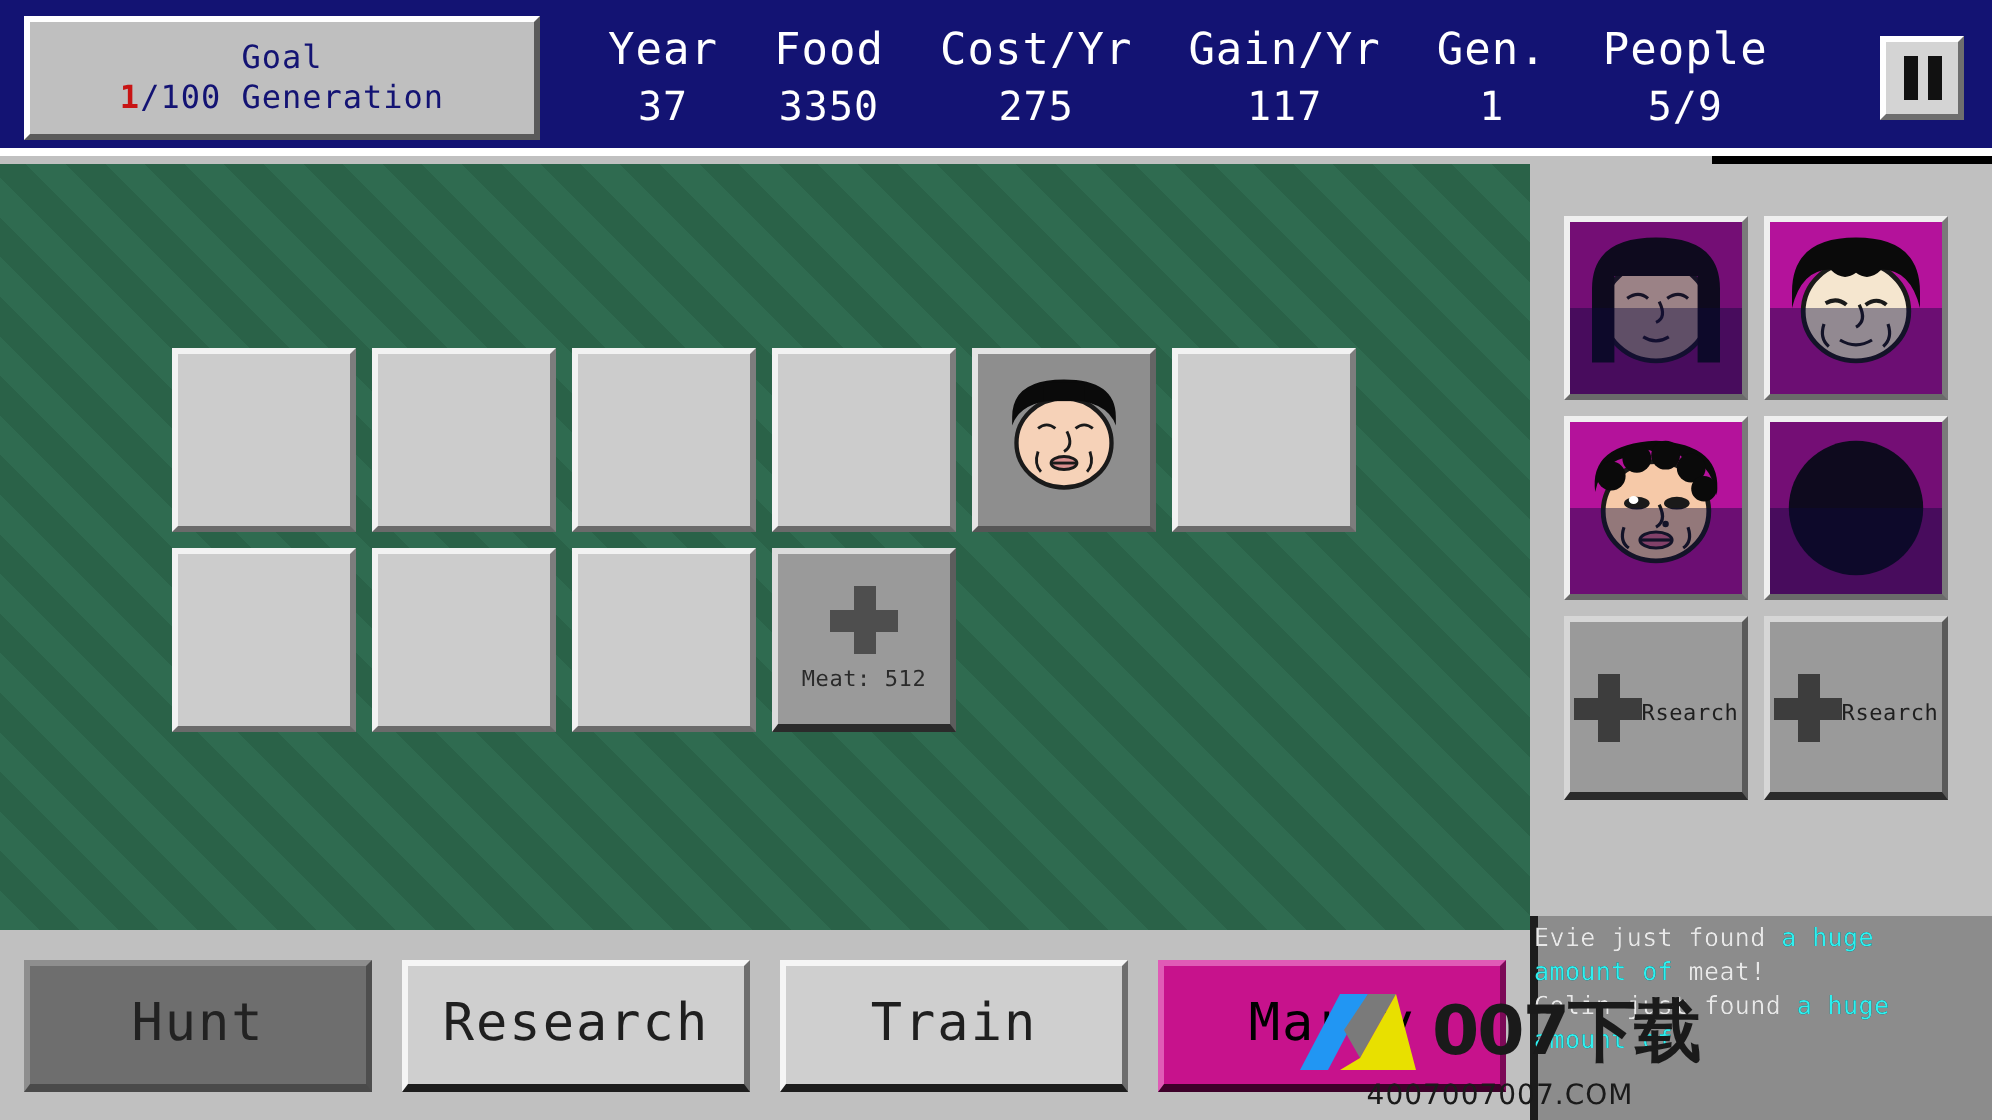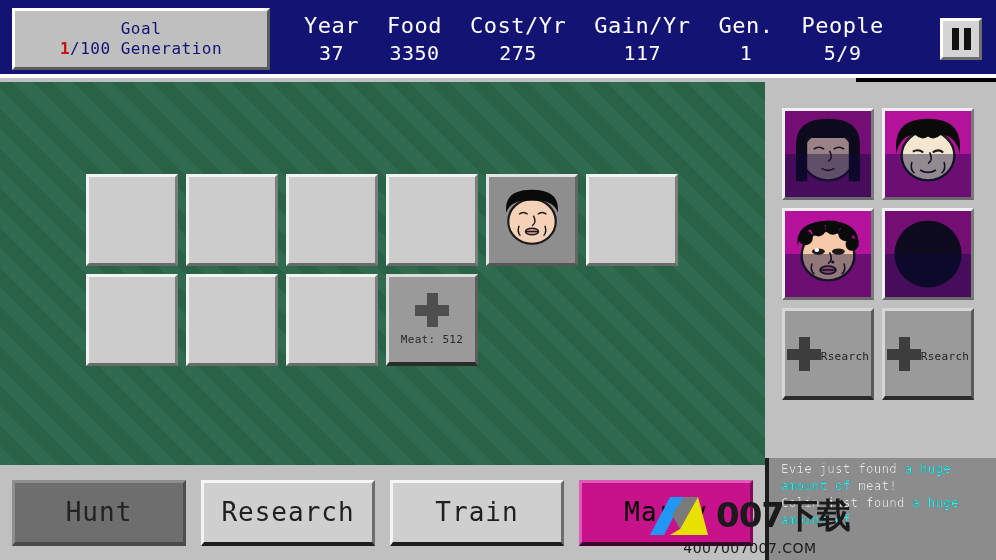--- a/index.html
+++ b/index.html
@@ -235,21 +235,21 @@
     letter-spacing: 0.3px;
   }
 
   
   #log {
     position: absolute;
     left: 765px; top: 458px;
     width: 231px; height: 102px;
     background: #8c8c8c;
     overflow: hidden;
-    padding: 2px 0 0 16px;
+    padding: 2px 0 0 2px;
   }
   #log-inner {
     position: relative;
     width: 100%; height: 100%;
     font-size: 12.5px;
     line-height: 17px;
     letter-spacing: 0.2px;
   }
   .logline {
     color: #dcdcdc;

